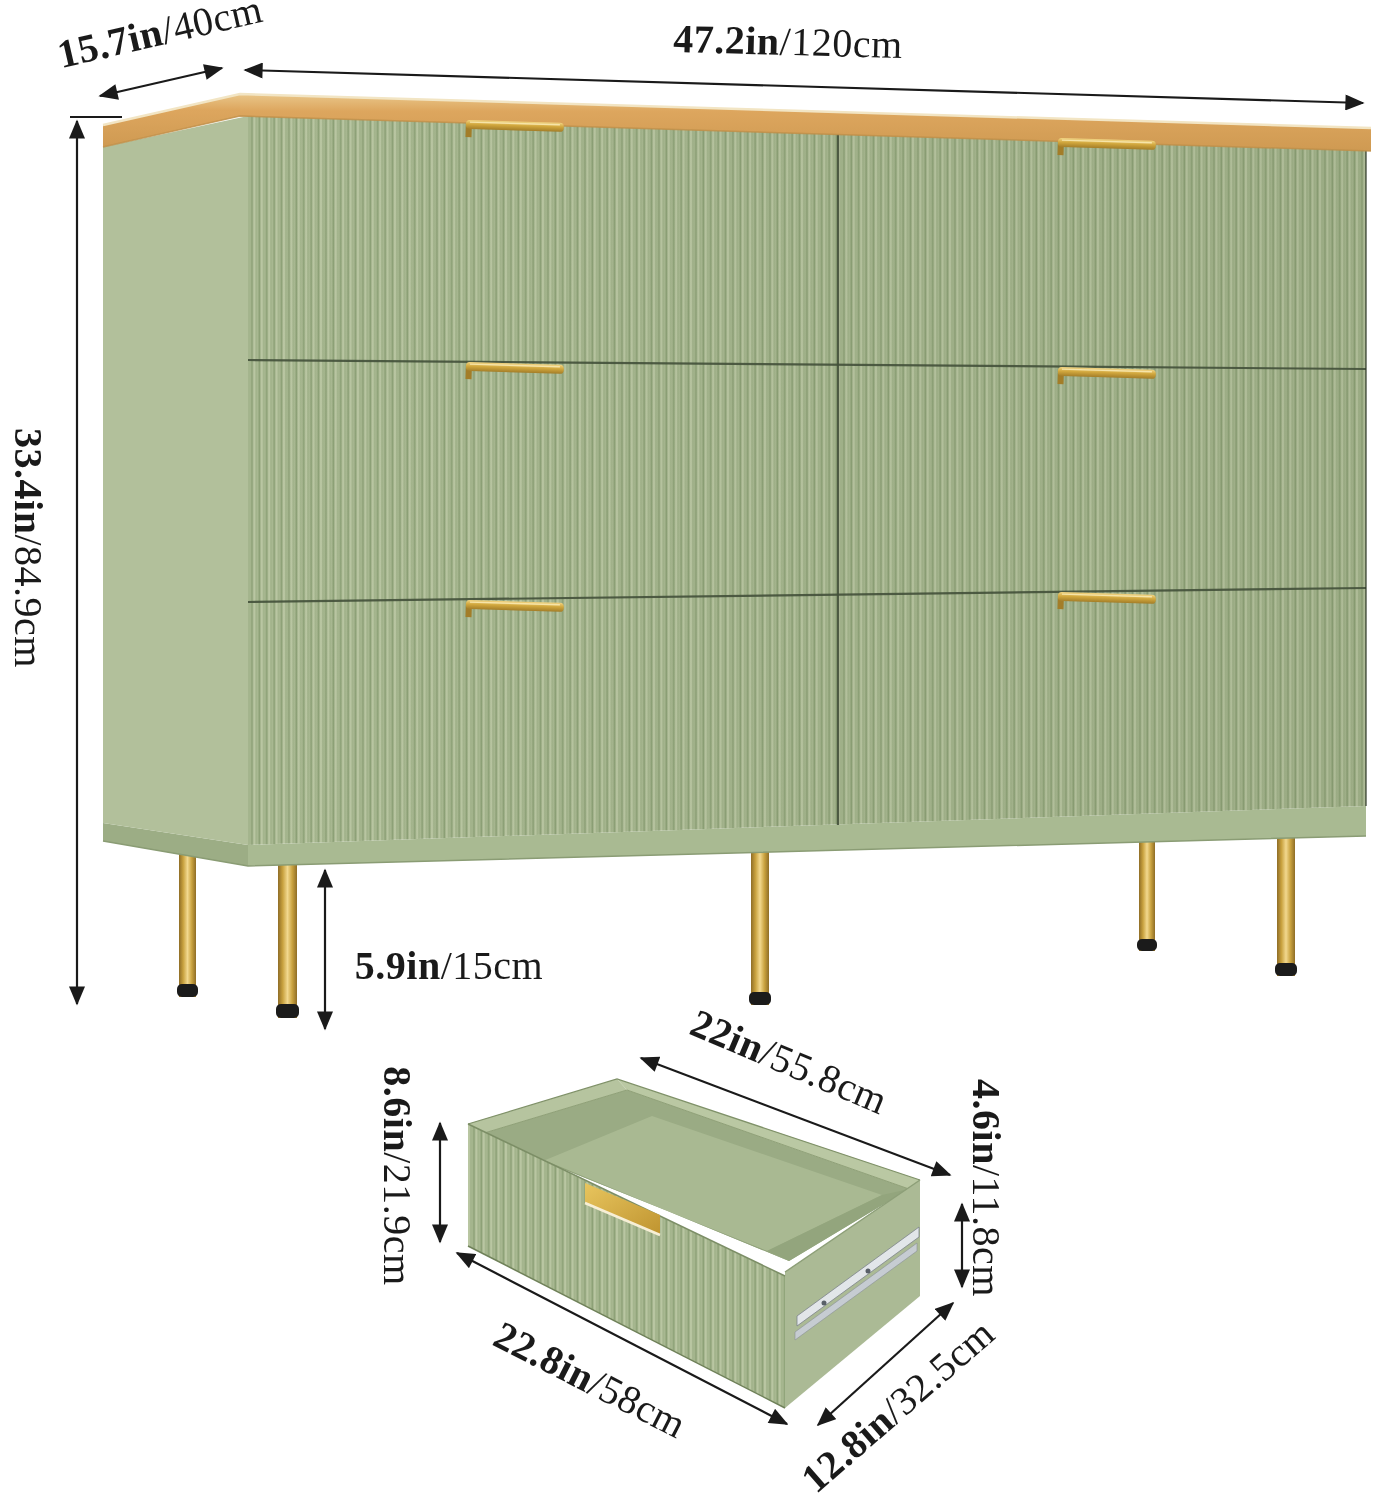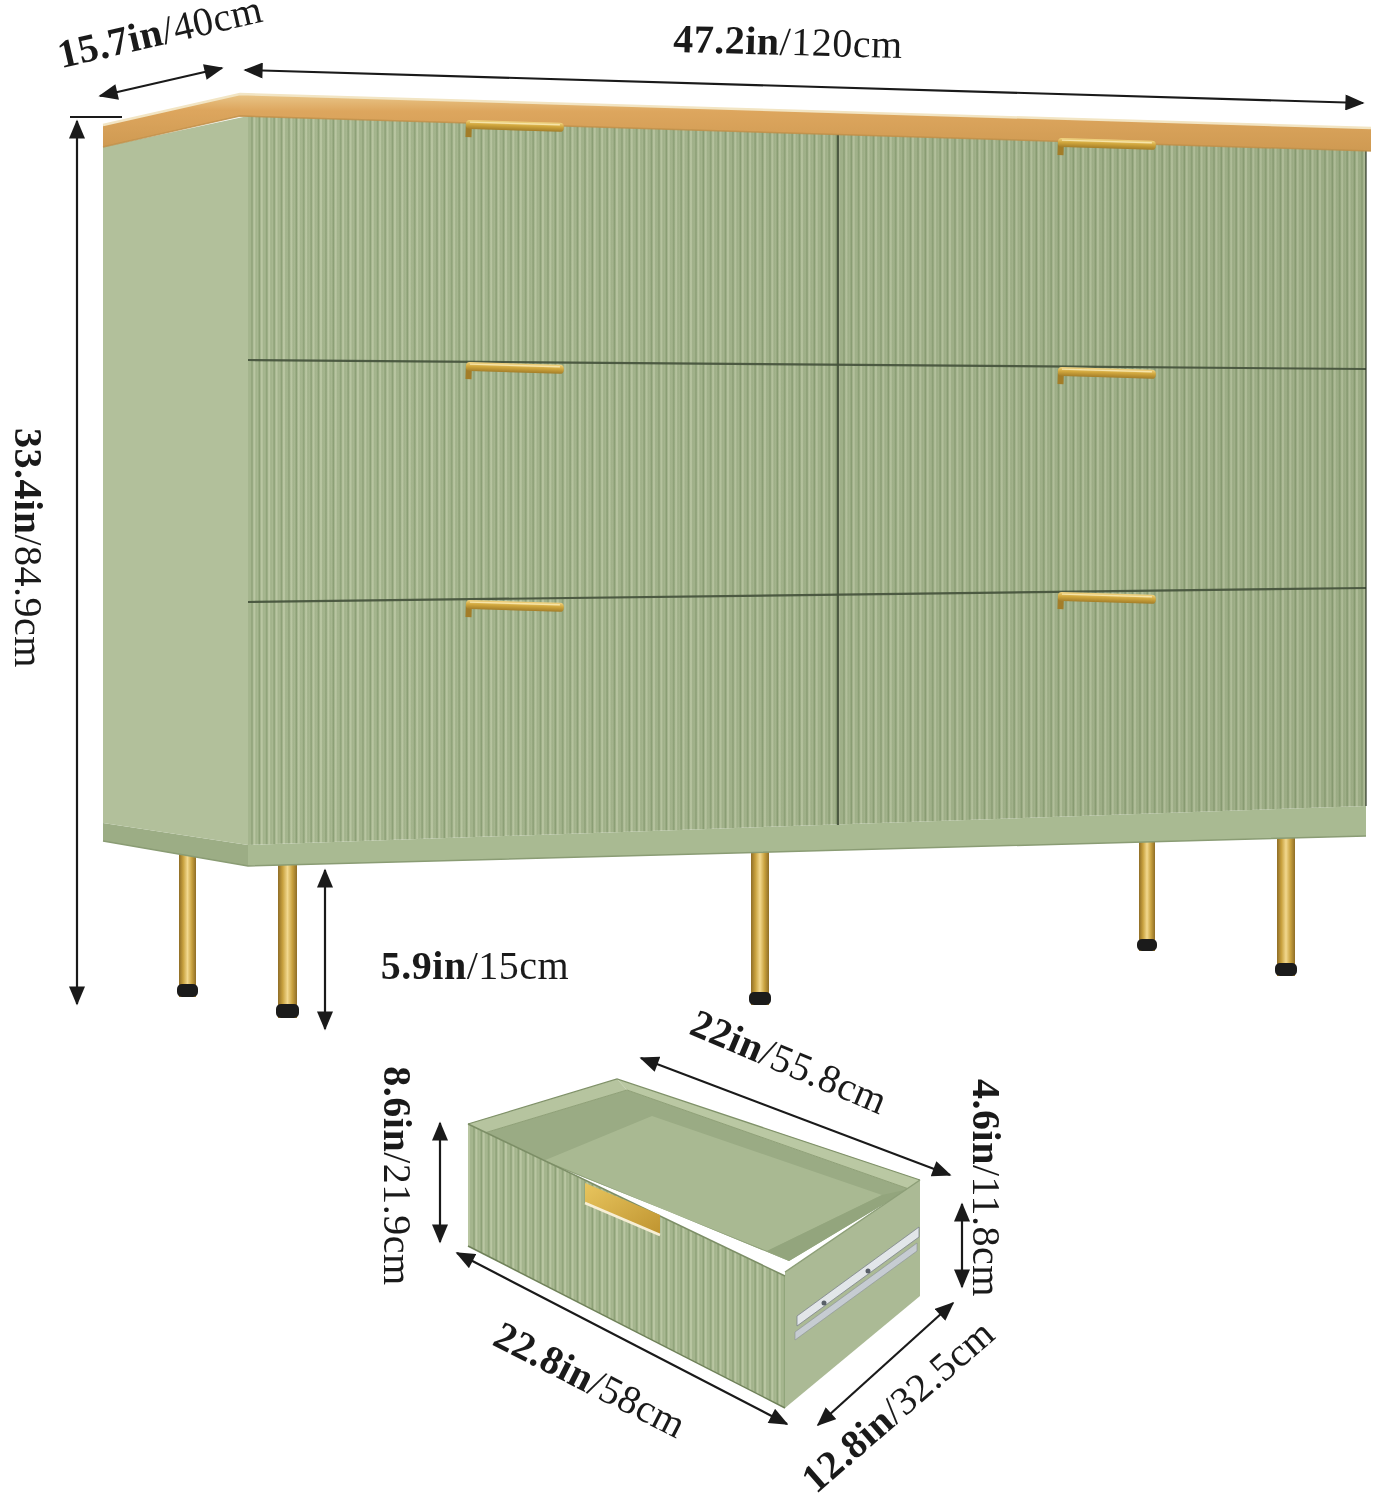--- a/index.html
+++ b/index.html
@@ -194,21 +194,21 @@
 </div>
 
 <div class="dim-label" style="left:788px;top:42px;--rot:1.5deg">
   <span class="din">47.2in</span><span class="dcm">/120cm</span>
 </div>
 
 <div class="dim-label" style="left:28px;top:548px;--rot:90deg">
   <span class="din">33.4in</span><span class="dcm">/84.9cm</span>
 </div>
 
-<div class="dim-label" style="left:475px;top:966px;--rot:0deg">
+<div class="dim-label" style="left:449px;top:966px;--rot:0deg">
   <span class="din">5.9in</span><span class="dcm">/15cm</span>
 </div>
 
 <div class="dim-label" style="left:789px;top:1062px;--rot:23deg">
   <span class="din">22in</span><span class="dcm">/55.8cm</span>
 </div>
 
 <div class="dim-label" style="left:397px;top:1176px;--rot:90deg">
   <span class="din">8.6in</span><span class="dcm">/21.9cm</span>
 </div>

